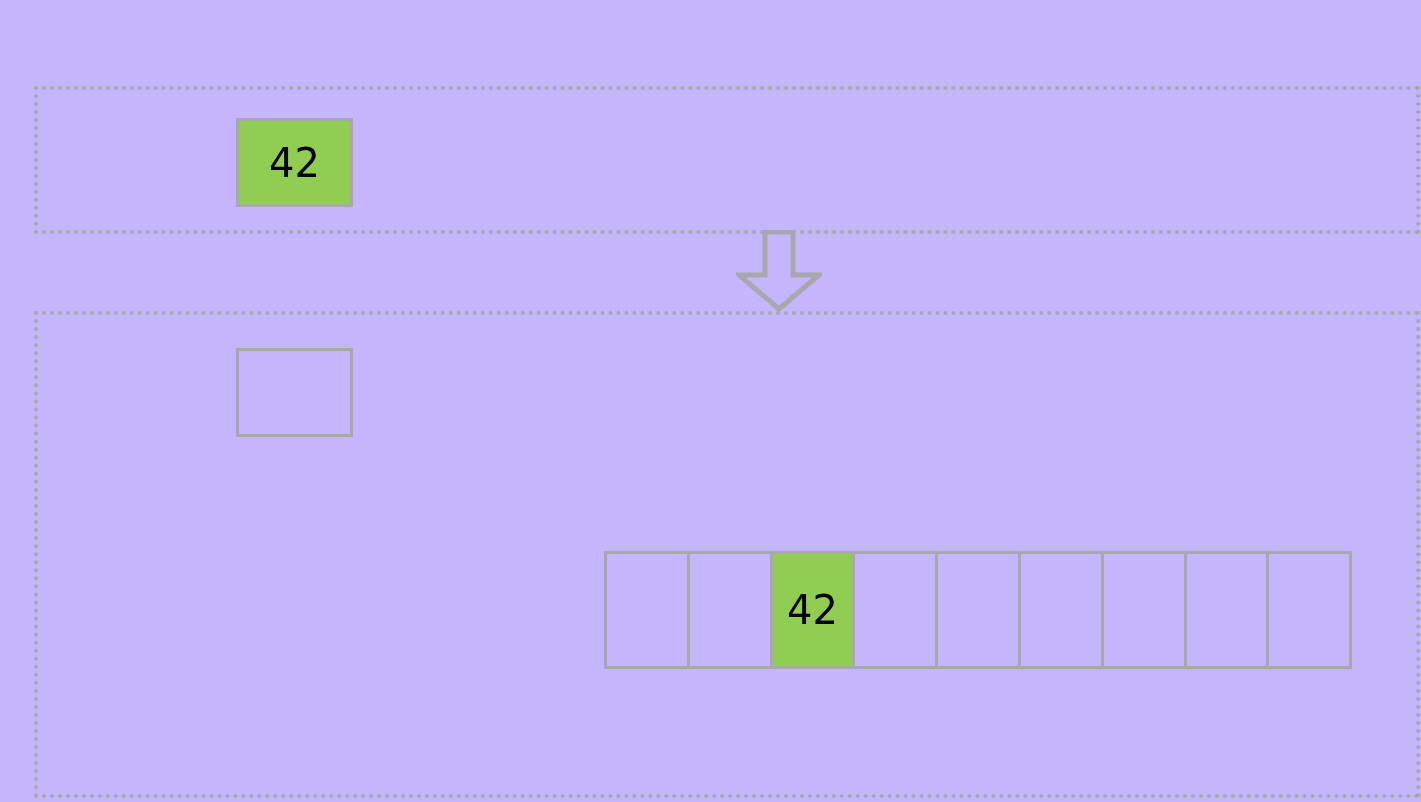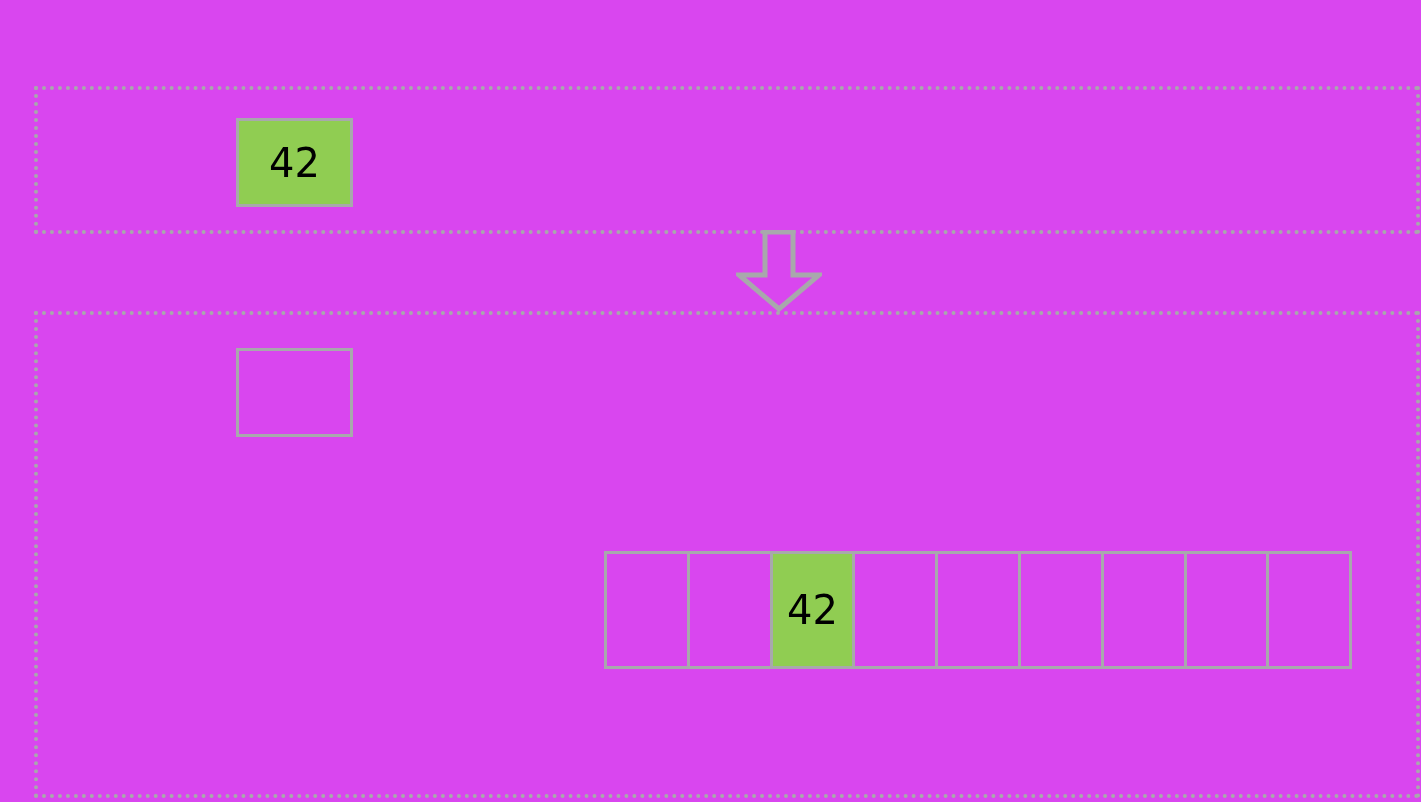--- a/index.html
+++ b/index.html
@@ -7,21 +7,21 @@
     padding: 0;
     background: #000000;
   }
   body {
     font-family: "DejaVu Sans", "Liberation Sans", sans-serif;
   }
   #stage {
     position: relative;
     width: 1421px;
     height: 802px;
-    background: #d946ef;
+    background: #c4b5fd;
     overflow: hidden;
   }
 
   
   .panel {
     position: absolute;
     box-sizing: border-box;
     border: 4px dotted #a8a8ac;
     background: transparent;
   }

